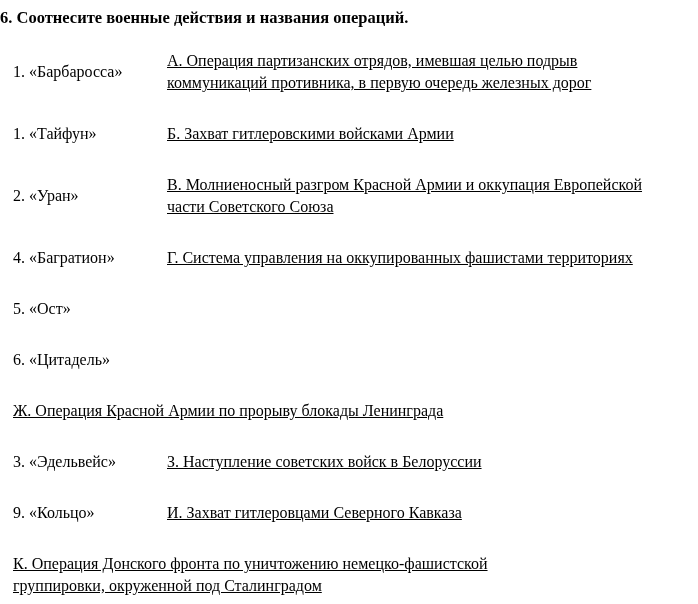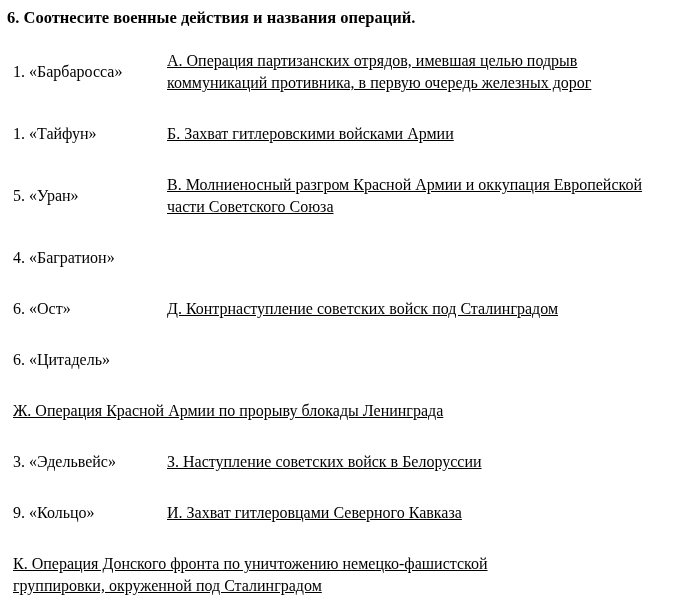--- a/index.html
+++ b/index.html
@@ -15,21 +15,20 @@
     color: #000000;
     font-family: "Liberation Serif", "DejaVu Serif", serif;
     font-size: 16px;
     line-height: 22px;
     overflow: hidden;
     box-sizing: border-box;
     padding-top: 7px;
   }
   .title {
     font-weight: bold;
-    padding-left: 7px;
     font-size: 16.5px;
     margin: 0 0 21px 0;
     white-space: nowrap;
   }
   .match-row {
     display: flex;
     align-items: center;
     padding-left: 13px;
     margin-bottom: 29px;
   }
@@ -57,32 +56,32 @@
     <div class="op-desc">А. Операция партизанских отрядов, имевшая целью подрыв
 коммуникаций противника, в первую очередь железных дорог</div>
   </div>
 
   <div class="match-row">
     <div class="op-name">1. «Тайфун»</div>
     <div class="op-desc">Б. Захват гитлеровскими войсками Армии</div>
   </div>
 
   <div class="match-row">
-    <div class="op-name">5. «Уран»</div>
+    <div class="op-name">2. «Уран»</div>
     <div class="op-desc">В. Молниеносный разгром Красной Армии и оккупация Европейской
 части Советского Союза</div>
   </div>
 
   <div class="match-row">
     <div class="op-name">4. «Багратион»</div>
+    <div class="op-desc">Г. Система управления на оккупированных фашистами территориях</div>
   </div>
 
   <div class="match-row">
-    <div class="op-name">6. «Ост»</div>
-    <div class="op-desc">Д. Контрнаступление советских войск под Сталинградом</div>
+    <div class="op-name">5. «Ост»</div>
   </div>
 
   <div class="match-row">
     <div class="op-name">6. «Цитадель»</div>
   </div>
 
   <div class="match-row">
     <div class="op-desc">Ж. Операция Красной Армии по прорыву блокады Ленинграда</div>
   </div>
 

